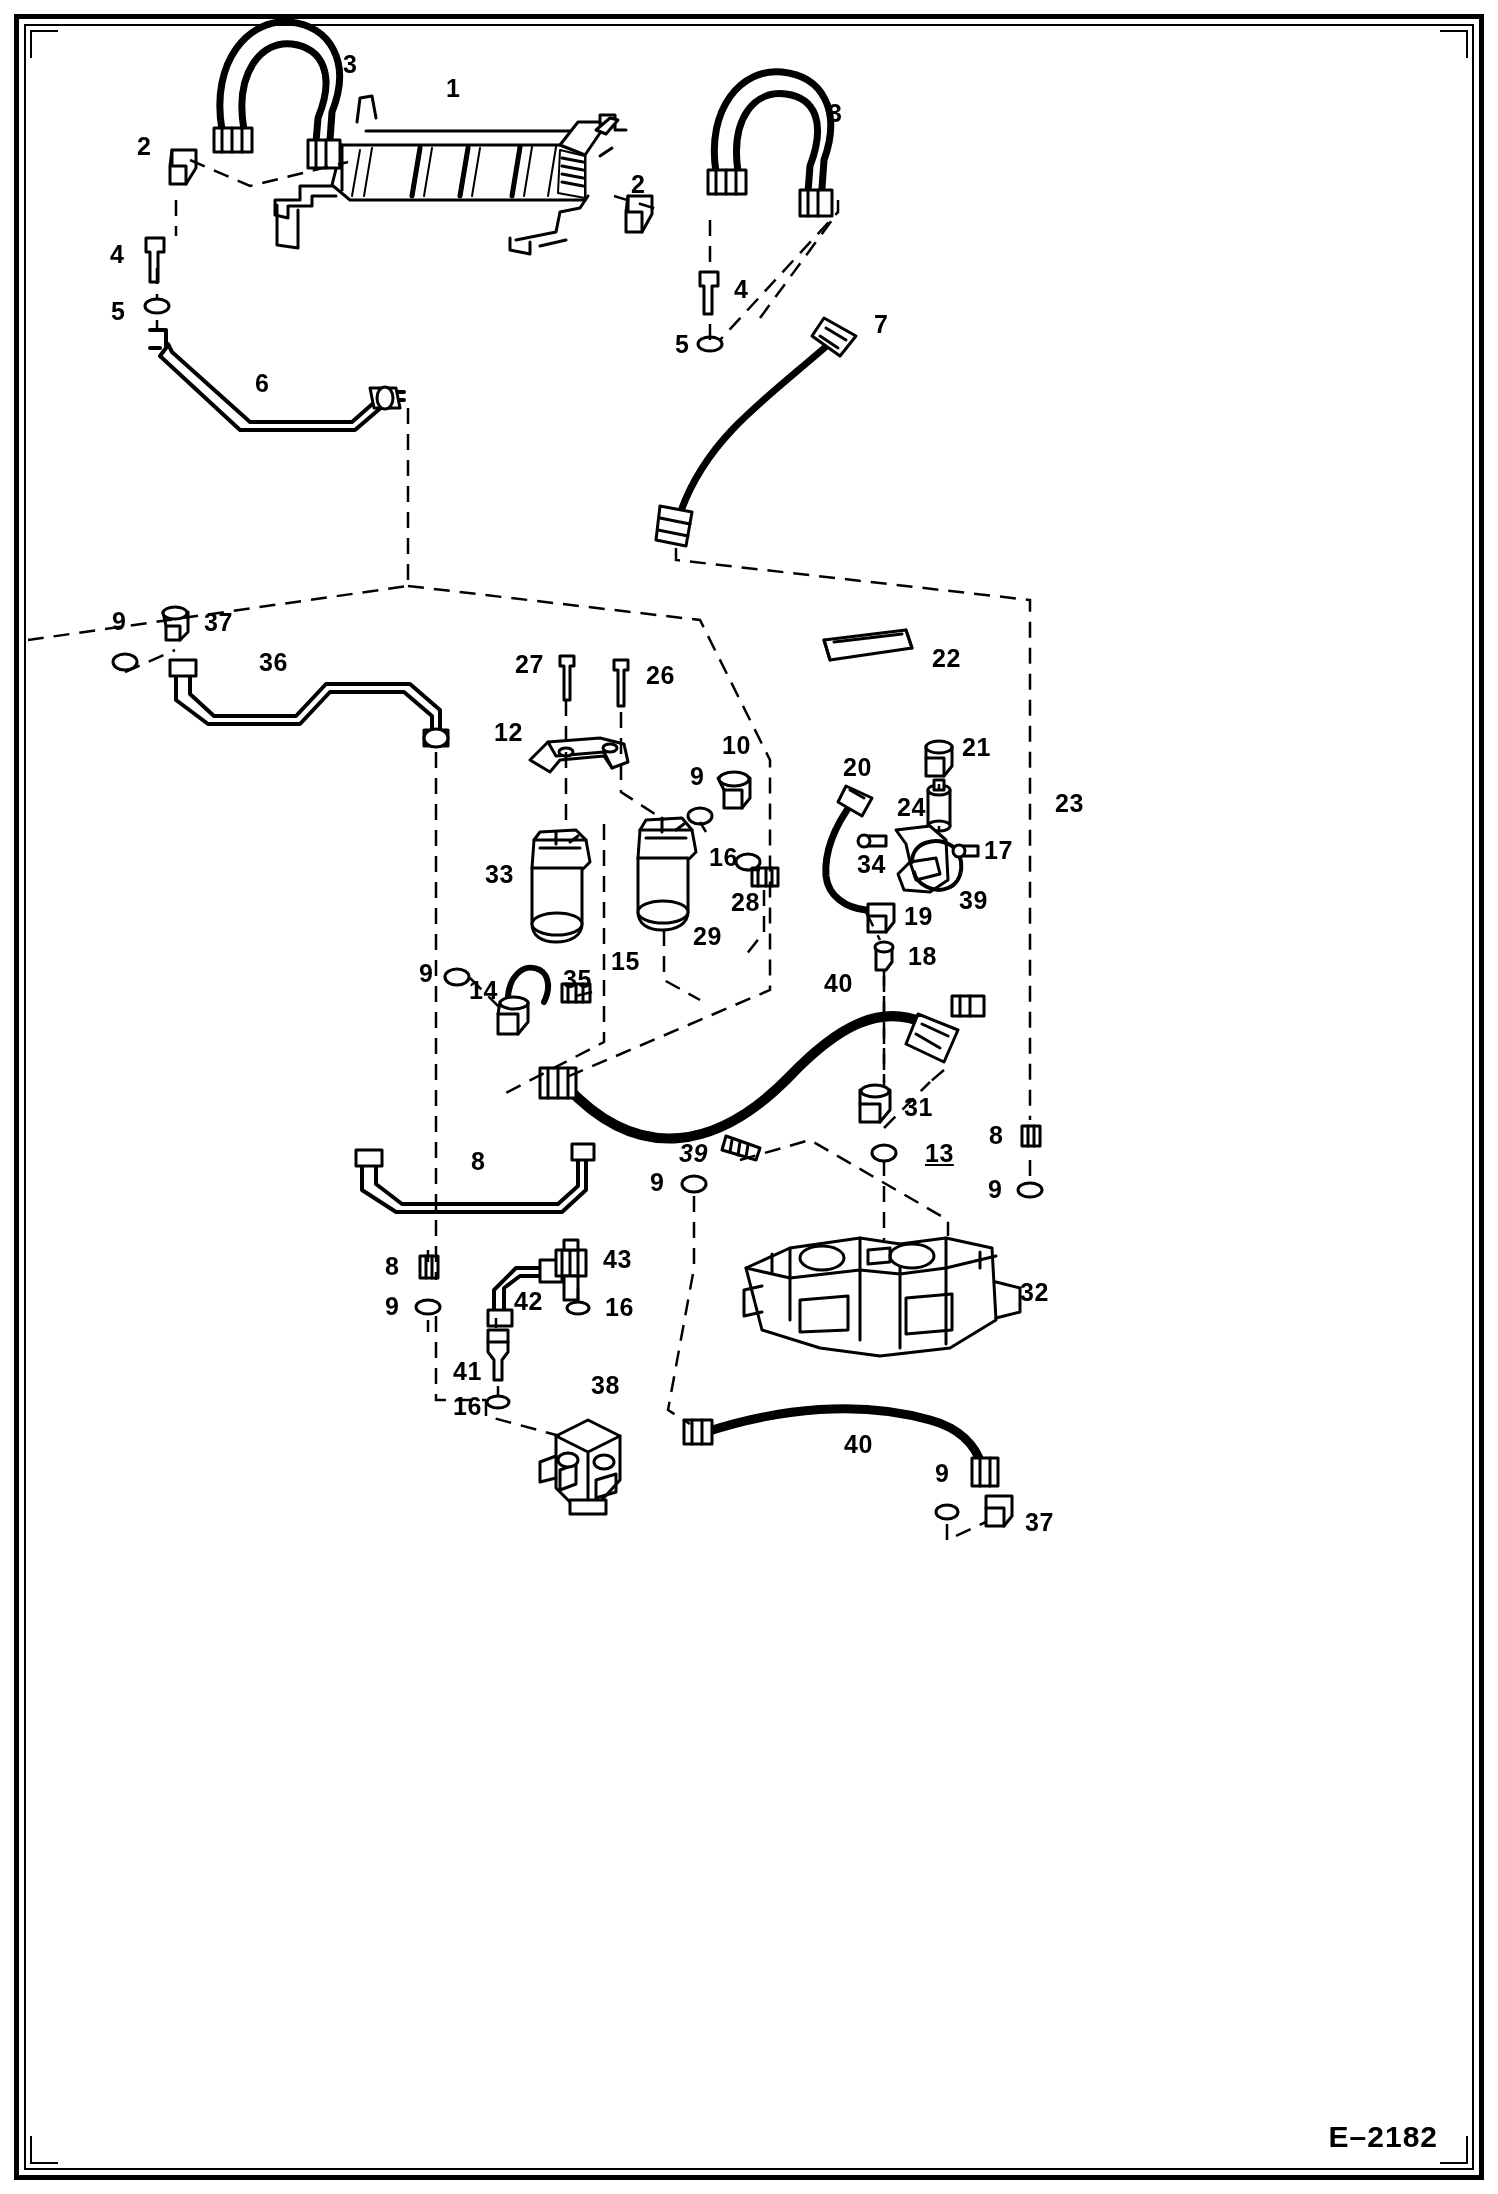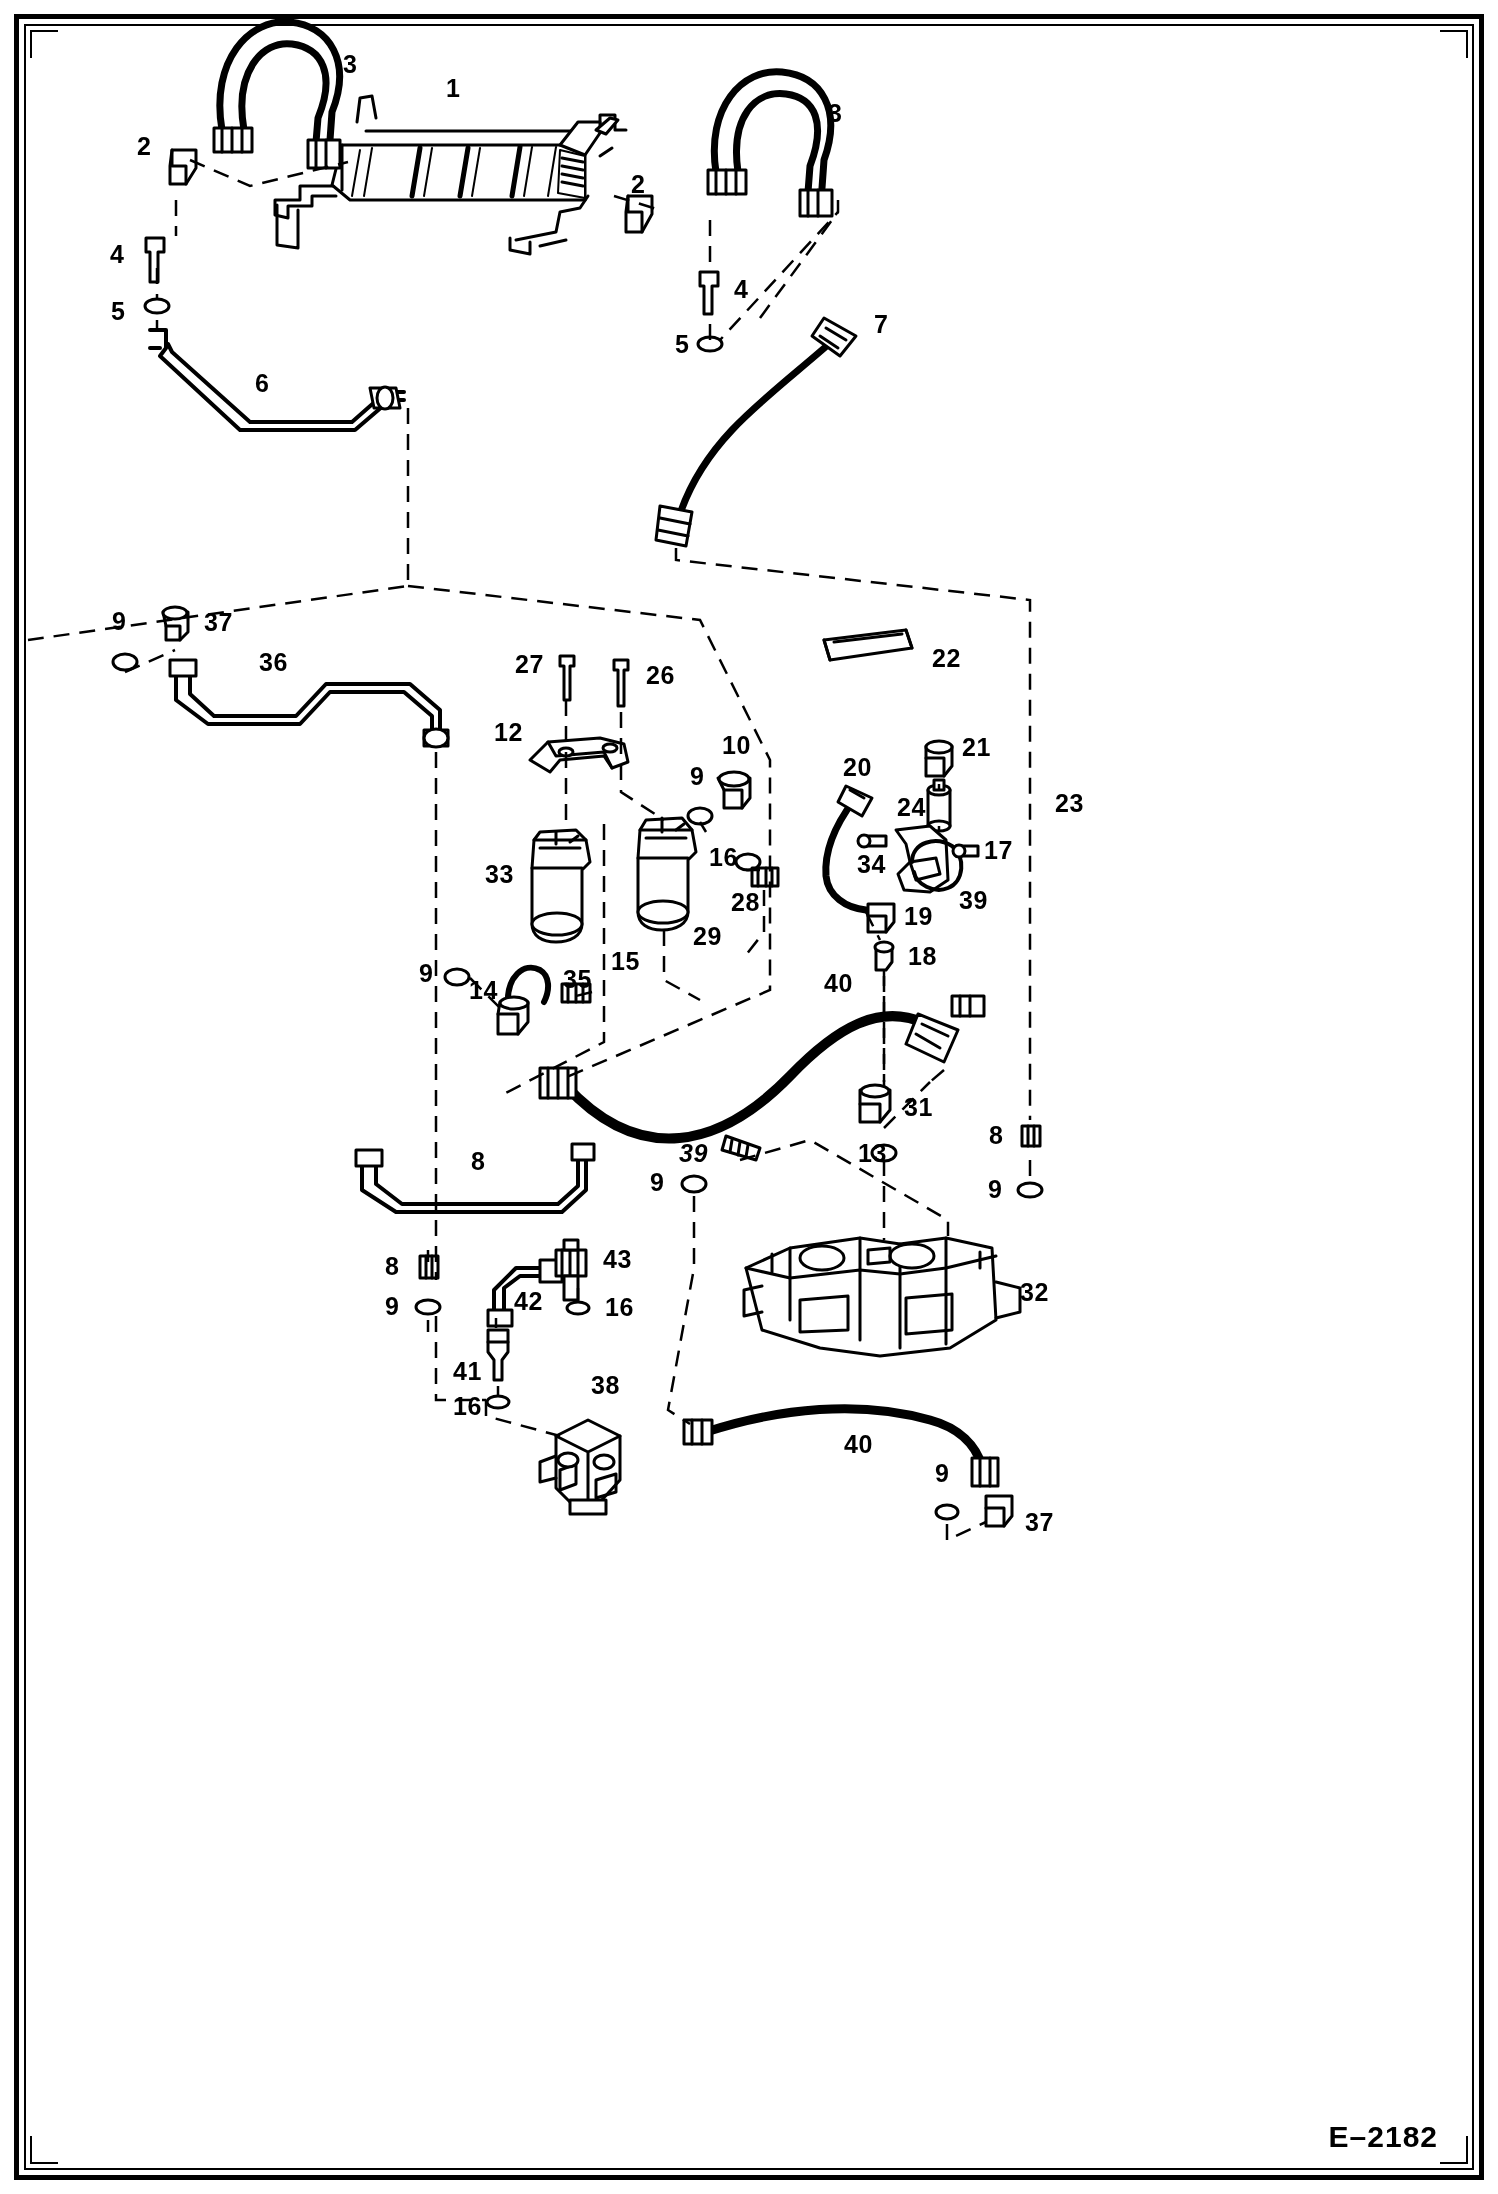--- a/index.html
+++ b/index.html
@@ -451,21 +451,21 @@
   <div class="cal lbl" style="left:485px;top:860px;">33</div>
   <div class="cal lbl" style="left:693px;top:922px;">29</div>
   <div class="cal lbl" style="left:419px;top:959px;">9</div>
   <div class="cal lbl" style="left:611px;top:947px;">15</div>
   <div class="cal lbl" style="left:563px;top:965px;">35</div>
   <div class="cal lbl" style="left:469px;top:976px;">14</div>
   <div class="cal lbl" style="left:824px;top:969px;">40</div>
   <div class="cal lbl" style="left:904px;top:902px;">19</div>
   <div class="cal lbl" style="left:908px;top:942px;">18</div>
   <div class="cal lbl" style="left:904px;top:1093px;">31</div>
-  <div class="cal lbl" style="left:858px;top:1139px;">13</div>
+  <div class="cal lbl" style="left:925px;top:1139px;text-decoration:underline;">13</div>
   <div class="cal lbl" style="left:989px;top:1121px;">8</div>
   <div class="cal lbl" style="left:988px;top:1175px;">9</div>
   <div class="cal lbl" style="left:679px;top:1139px;font-style:italic;">39</div>
   <div class="cal lbl" style="left:650px;top:1168px;">9</div>
   <div class="cal lbl" style="left:471px;top:1147px;">8</div>
   <div class="cal lbl" style="left:385px;top:1252px;">8</div>
   <div class="cal lbl" style="left:385px;top:1292px;">9</div>
   <div class="cal lbl" style="left:603px;top:1245px;">43</div>
   <div class="cal lbl" style="left:514px;top:1287px;">42</div>
   <div class="cal lbl" style="left:605px;top:1293px;">16</div>

